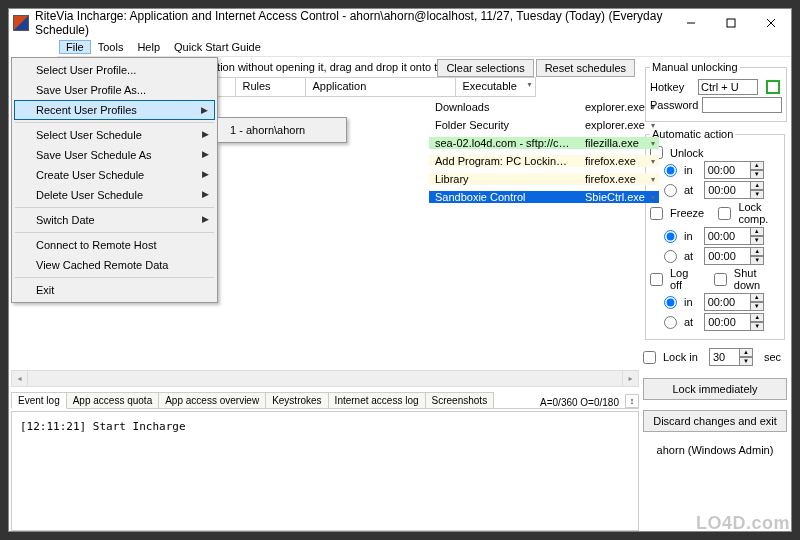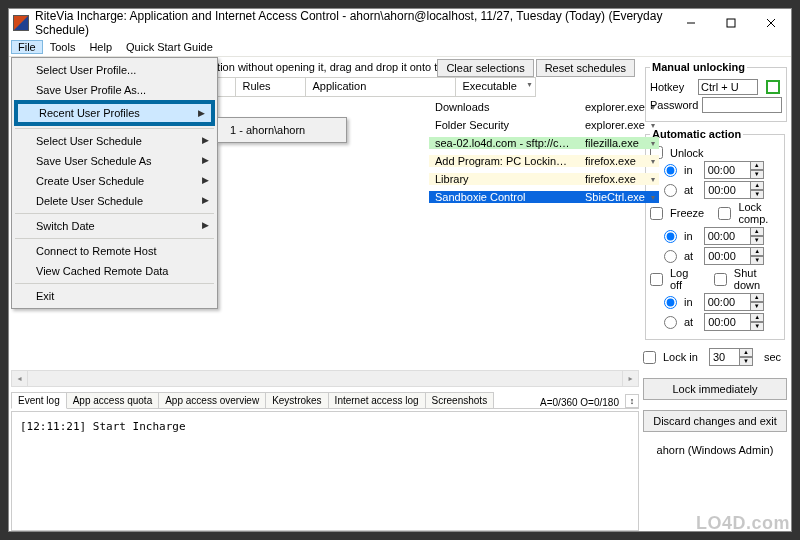--- a/index.html
+++ b/index.html
@@ -4,21 +4,21 @@
 <style>
 * { box-sizing: border-box; font-family: "Segoe UI", Tahoma, sans-serif; font-size: 11px; color: #000; }
 html, body { margin: 0; padding: 0; width: 800px; height: 540px; background: #333; }
 .window { position: absolute; top: 8px; left: 8px; width: 784px; height: 524px; background: #fff; border: 1px solid #888; display: flex; flex-direction: column; justify-content: space-between; }
 .titlebar { height: 28px; display: flex; align-items: center; padding-left: 4px; background: #fff; }
 .titlebar .icon { width: 16px; height: 16px; background: linear-gradient(135deg,#d04818 0 48%,#204090 52% 100%); margin-right: 6px; border:1px solid #555;}
 .titlebar .title { flex: 1; font-size: 12px; }
 .winbtns { display: flex; }
 .winbtn { width: 40px; height: 28px; display: flex; align-items: center; justify-content: center; }
 .winbtn svg { width: 10px; height: 10px; }
-.menubar { display: flex; height: 20px; align-items: center; padding: 0 2px; border-bottom: 1px solid #e5e5e0; }
+.menubar { display: flex; height: 20px; align-items: center; padding: 0 2px; border-bottom: 1px solid #e5e5e0; margin-left: 48px; }
 .menuitem { padding: 1px 7px; cursor: default; }
 .menuitem.open { background: #cde8ff; border: 1px solid #7fb8e0; padding: 0 6px; }
 .body { flex: 1; display: flex; position: relative; }
 .mainpane { flex: 1; display: flex; flex-direction: column; padding: 0 2px; min-width: 0; }
 .rightpanel { width: 150px; padding: 4px 4px 4px 2px; display: flex; flex-direction: column; gap: 6px; }
 .droplabel { padding: 4px 0 4px 16px; }
 .tblwrap { position: relative; flex: 0 0 auto; }
 .tblhead { display: flex; margin-left: 16px; }
 .tblhead .col { border: 1px solid #d0d0cc; border-left: none; background: #fff; padding: 2px 6px; height: 20px; }
 .tblhead .col:first-child { border-left: 1px solid #d0d0cc; }
@@ -31,35 +31,35 @@
 .row { display: flex; height: 17px; align-items: center; margin-top: 1px; }
 .row > div { padding: 0 6px; overflow: hidden; white-space: nowrap; text-overflow: ellipsis; }
 .row.green  > div { background: #c5f4c5; }
 .row.yellow > div { background: #fffae0; }
 .row.sel    > div { background: #0a66de; color: #fff; }
 .row .c-rules, .row .c-time { background: transparent !important; }
 .topbtnrow { position: absolute; top: -24px; right: 4px; display: flex; gap: 2px; }
 button.btn { font-size: 11px; padding: 2px 8px; background: #efefef; border: 1px solid #aaa; cursor: default; }
 .menupanel { position: absolute; top: 0; left: 2px; width: 207px; background: #f0f0f0; border: 1px solid #999; box-shadow: 2px 2px 3px rgba(0,0,0,0.25); z-index: 50; padding: 2px; }
 .mline { padding: 4px 22px 4px 22px; position: relative; cursor: default; }
-.mline.hl { background: #cde8ff; border: 4px solid #0369a1; padding: 3px 21px; }
+.mline.hl { background: #cde8ff; border: 1px solid #0369a1; padding: 3px 21px; }
 .mline .arrow { position: absolute; right: 6px; top: 4px; font-size: 9px; color: #333; }
 .msep { height: 1px; background: #d0d0cc; margin: 2px 1px; }
 .submenu { position: absolute; left: 208px; top: 60px; background: #f0f0f0; border: 1px solid #999; box-shadow: 2px 2px 3px rgba(0,0,0,0.25); z-index: 60; padding: 2px; width: 130px; }
 .tabsrow { display: flex; margin-top: auto; border-bottom: 1px solid #ccc; align-items: flex-end; }
 .tab { border: 1px solid #ccc; border-bottom: none; padding: 2px 6px; margin-right: -1px; background: #f7f7f4; font-size: 10px; }
 .tab.active { background: #fff; border-bottom: 1px solid #fff; position: relative; top: 1px; }
 .counters { margin-left: auto; padding: 0 6px; font-size: 10px; }
 .scrollicon{border:1px solid #ccc; width:14px;height:14px;display:flex;align-items:center;justify-content:center;font-size:9px;}
 .logarea { height: 120px; border: 1px solid #ccc; background: #fff; padding: 8px; font-family: Consolas, monospace; font-size: 11px; overflow: auto; margin-top:2px; }
 .hscrolltrack { height: 17px; display:flex; margin: 4px 0; }
 .hscrolltrack .trackbg{flex:1;background:#efefef;border:1px solid #ddd;border-left:none;border-right:none;}
 .hscrolltrack .cap{width:17px;border:1px solid #ddd;background:#efefef;display:flex;align-items:center;justify-content:center;font-size:8px;color:#888;}
 fieldset.group { border: 1px solid #ccc; padding: 4px 4px 6px 4px; }
-fieldset.group legend { font-size: 11px; padding: 0 2px; font-weight: bold; }
+fieldset.group legend { font-size: 11px; padding: 0 2px; }
 .frow { display: flex; align-items: center; gap: 4px; margin: 2px 0; }
 .frow label { flex: 0 0 44px; }
 input.txt { border: 1px solid #888; padding: 1px 2px; font-size: 11px; }
 .spin { display: inline-flex; align-items:stretch; }
 .spin input { width: 46px; border: 1px solid #888; border-right:none; padding:1px 3px; font-size:11px; }
 .spin .sbtns{display:flex;flex-direction:column;}
 .spin .sb{border:1px solid #888;width:14px;height:9px;font-size:6px;line-height:6px;text-align:center;background:#efefef;}
 input[type=checkbox], input[type=radio] { margin: 0 3px 0 0; vertical-align: middle; }
 .greenbox{width:14px;height:14px;border:2px solid #2aa82a;margin-left:4px;}
 .bigbtn { width: 100%; padding: 4px 2px; background: #efefef; border: 1px solid #aaa; margin-top: 4px; font-size: 11px; }

